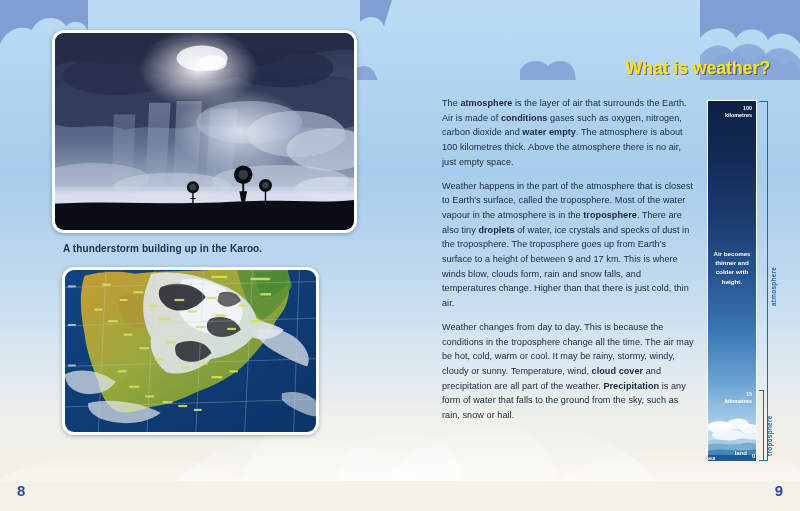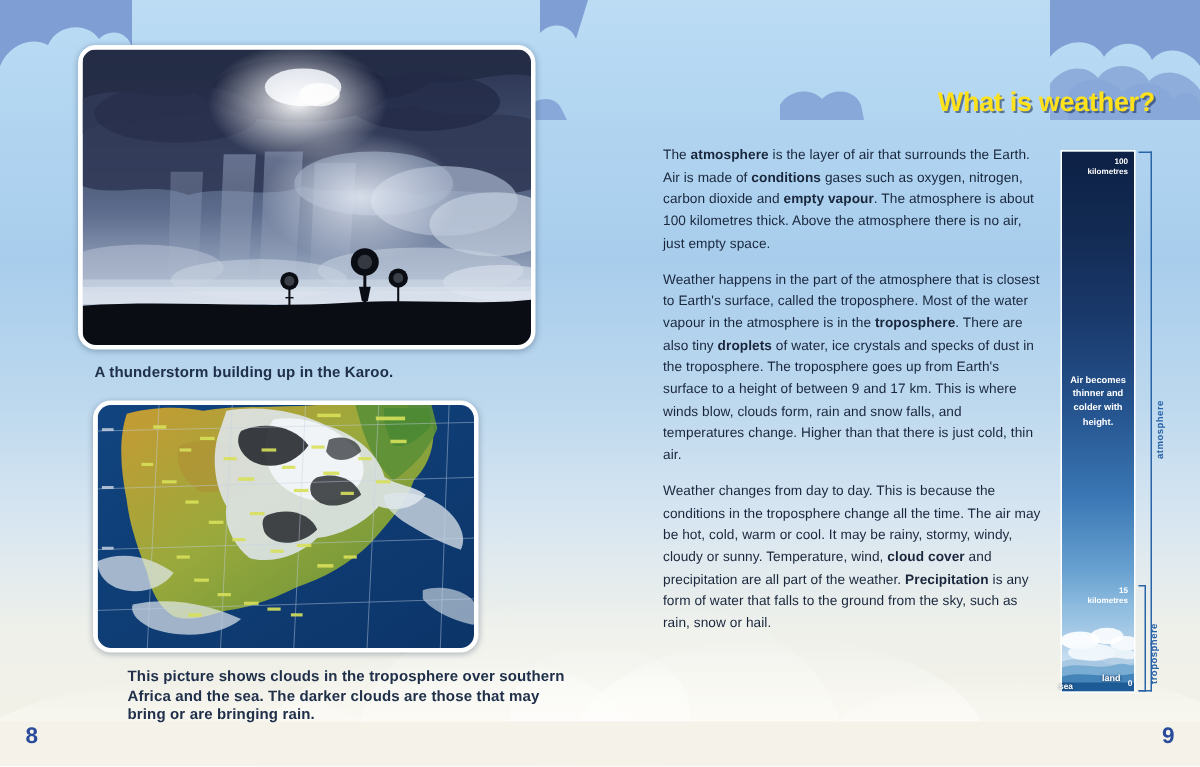--- a/index.html
+++ b/index.html
@@ -485,31 +485,30 @@
 
           <g fill="#cfd8e6" opacity="0.8">
             <rect x="3" y="16" width="8" height="2"></rect>
             <rect x="3" y="56" width="8" height="2"></rect>
             <rect x="3" y="98" width="8" height="2"></rect>
           </g>
         </svg>
       </div>
     </div>
 
-    <div class="caption" id="caption-satellite">This picture shows clouds in the troposphere over southern Africa and the sea.  The darker clouds are those that may bring or are bringing rain.</div>
 
     <div class="page-number" id="pageno-left">8</div>
   </div>
 
   <div class="page-right">
 
     <div class="title">What is weather?</div>
 
     <div class="body-copy" id="copy-block">
-        <p><span>The </span><b>atmosphere</b><span> is the layer of air that surrounds the Earth.  Air is made of </span><b>conditions</b><span> gases such as oxygen, nitrogen, carbon dioxide and </span><b>empty vapour</b><span>.  The atmosphere is about 100 kilometres thick.  Above the atmosphere there is no air, just empty space.</span></p>
+        <p><span>The </span><b>atmosphere</b><span> is the layer of air that surrounds the Earth.  Air is made of </span><b>conditions</b><span> gases such as oxygen, nitrogen, carbon dioxide and </span><b>water empty</b><span>.  The atmosphere is about 100 kilometres thick.  Above the atmosphere there is no air, just empty space.</span></p>
         <p><span>Weather happens in the part of the atmosphere that is closest to Earth's surface, called the troposphere.  Most of the water vapour in the atmosphere is in the </span><b>troposphere</b><span>.  There are also tiny </span><b>droplets</b><span> of water, ice crystals and specks of dust in the troposphere.  The troposphere goes up from Earth's surface to a height of between 9 and 17 km.  This is where winds blow, clouds form, rain and snow falls, and temperatures change.  Higher than that there is just cold, thin air.</span></p>
         <p><span>Weather changes from day to day.  This is because the conditions in the troposphere change all the time.  The air may be hot, cold, warm or cool.  It may be rainy, stormy, windy, cloudy or sunny.  Temperature, wind, </span><b>cloud cover</b><span> and precipitation are all part of the weather.  </span><b>Precipitation</b><span> is any form of water that falls to the ground from the sky, such as rain, snow or hail.</span></p>
       </div>
 
     <div class="diagram">
 
       <div class="diagram-bar">
 
         <div class="bar-label" id="label-100">
           <span>100</span><br>

